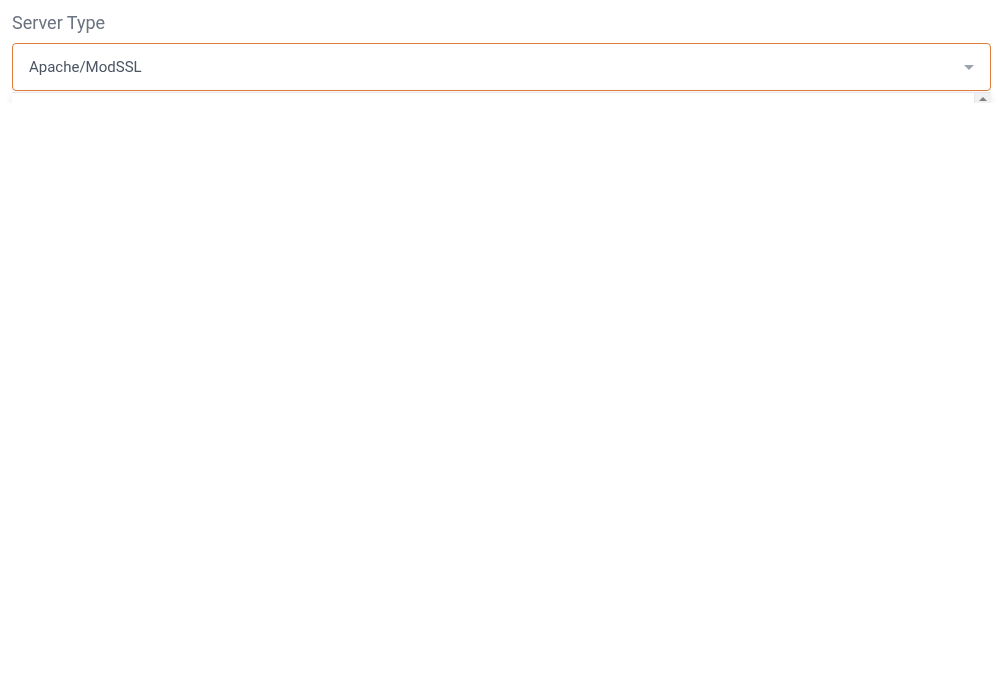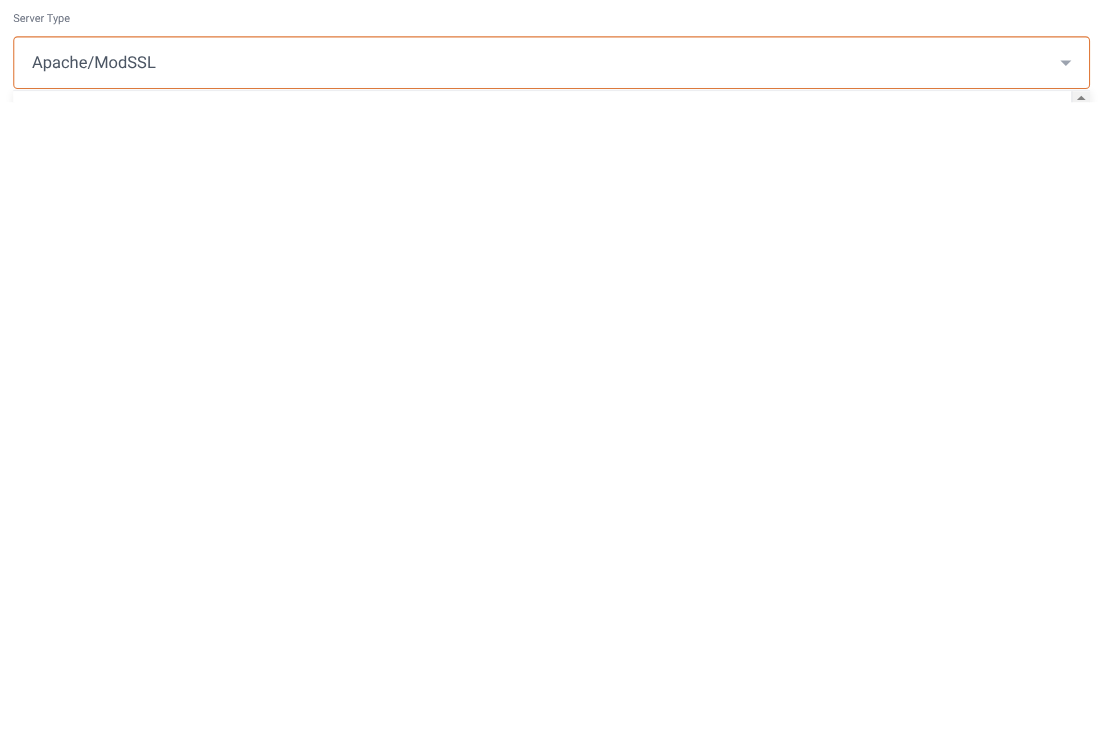--- a/index.html
+++ b/index.html
@@ -7,21 +7,21 @@
       margin: 0;
       padding: 0;
     }
     body {
       font-family: -apple-system, BlinkMacSystemFont, "Segoe UI", Roboto, "Helvetica Neue", Arial, sans-serif;
       background: #ffffff;
       padding: 12px;
     }
     .field-label {
       color: #6b7280;
-      font-size: 10px;
+      font-size: 18px;
       margin-bottom: 10px;
     }
     .select-container {
       position: relative;
       border-radius: 22px;
     }
     .select-box {
       width: 100%;
       border: 1px solid #e07b3c;
       border-radius: 4px;

